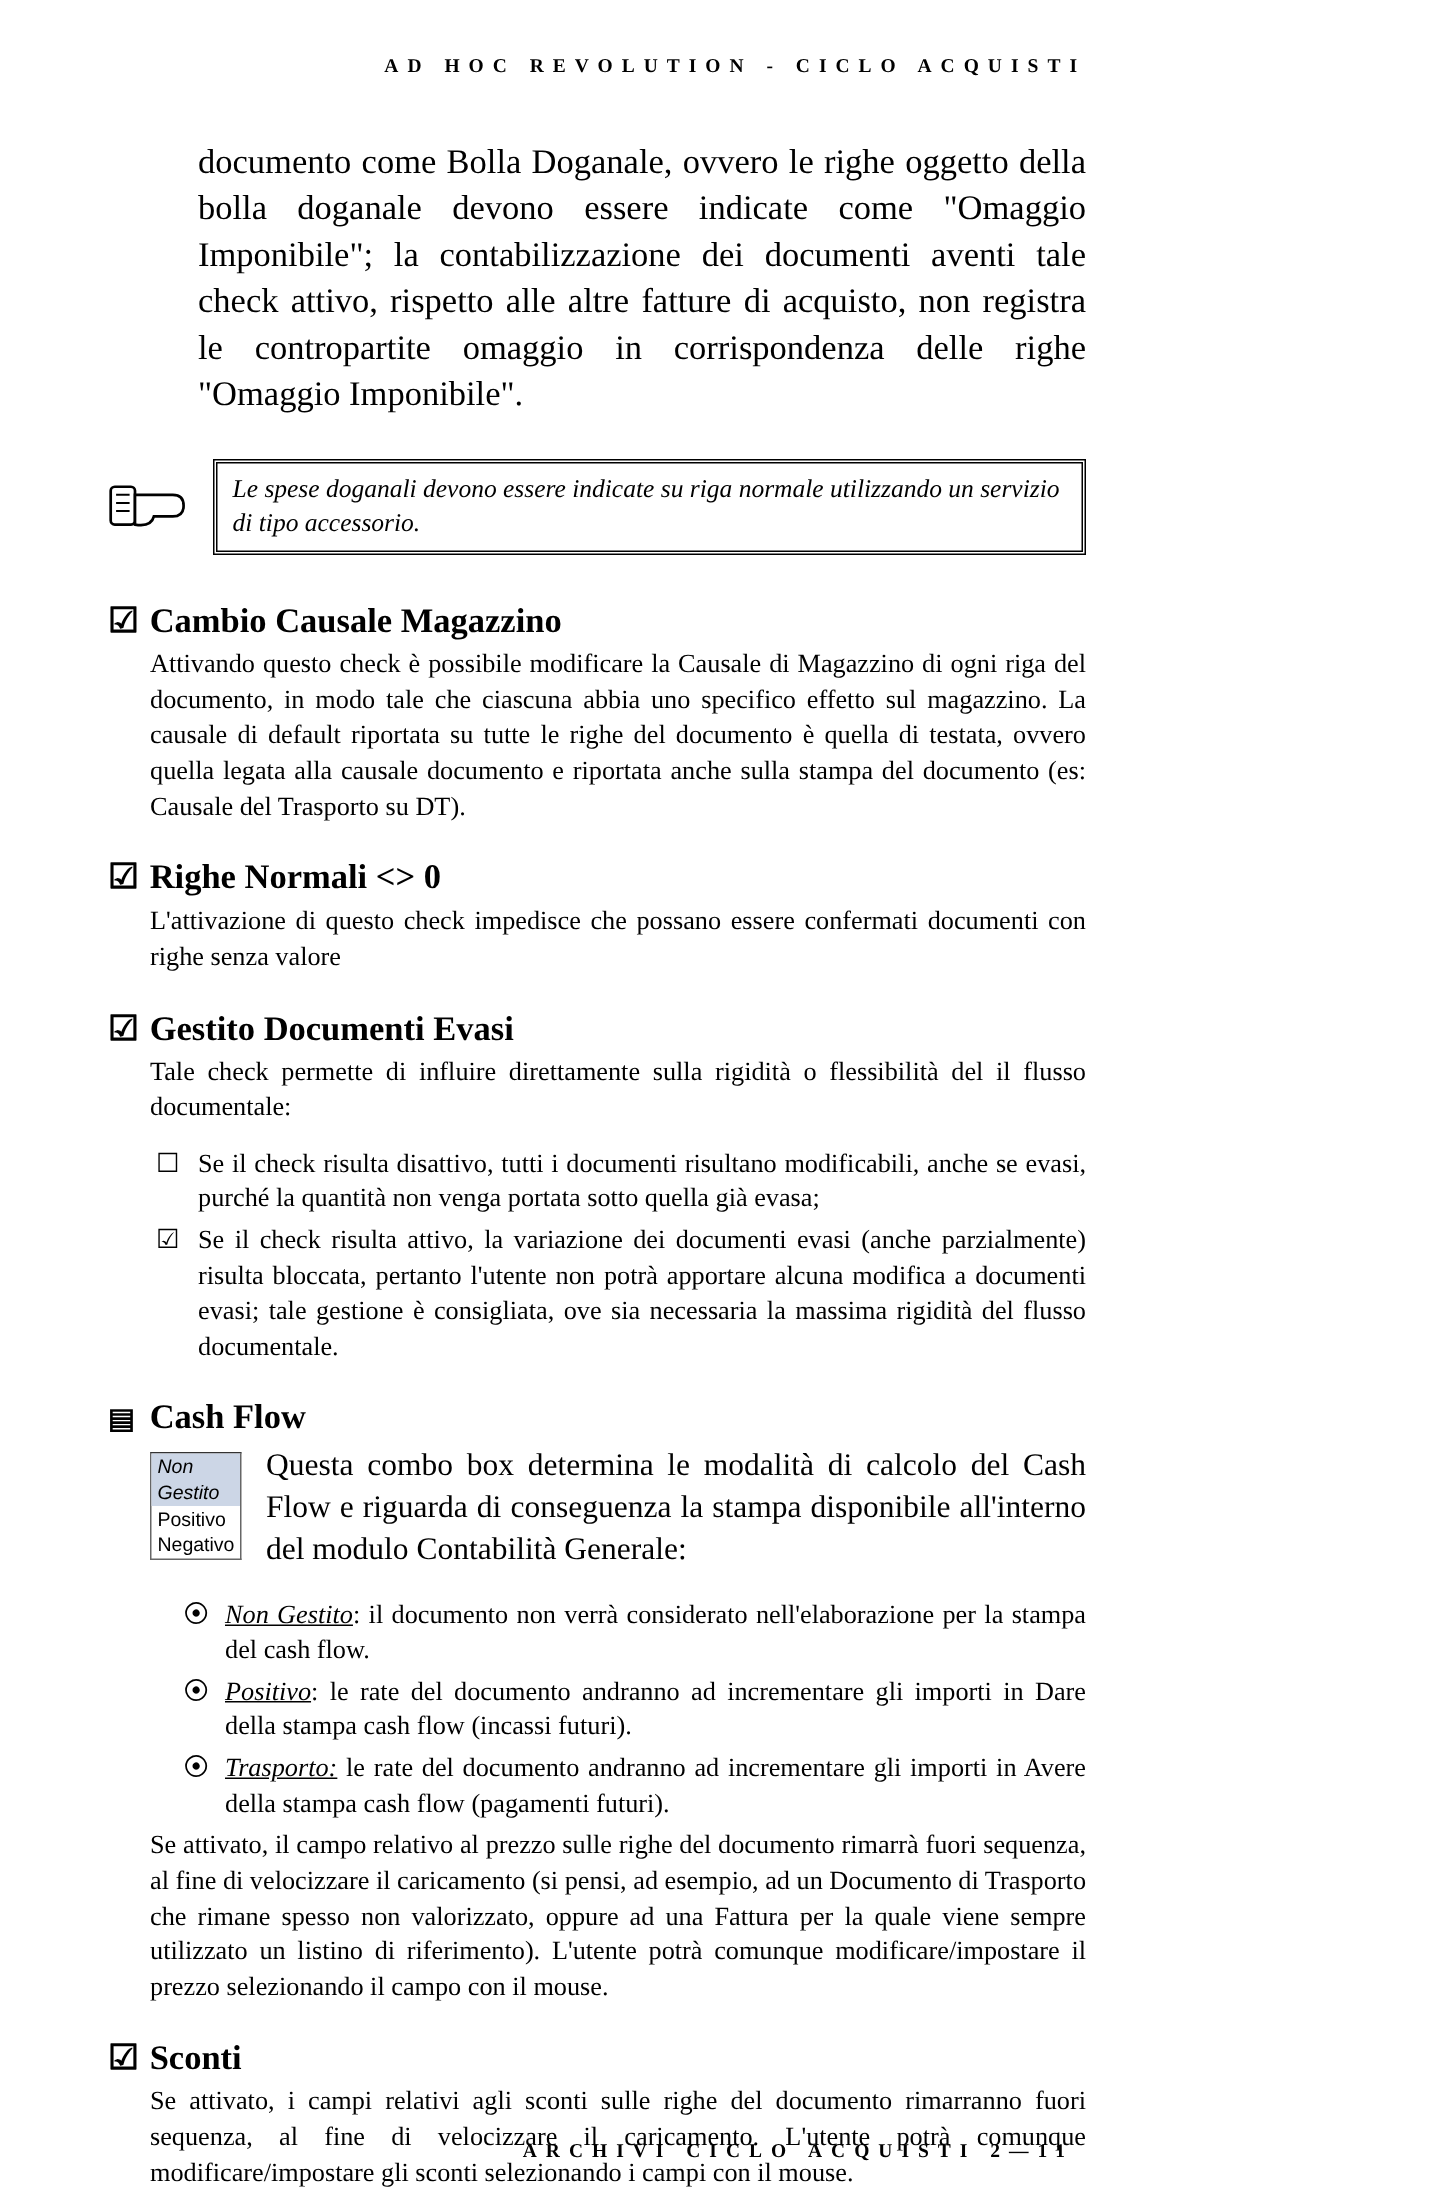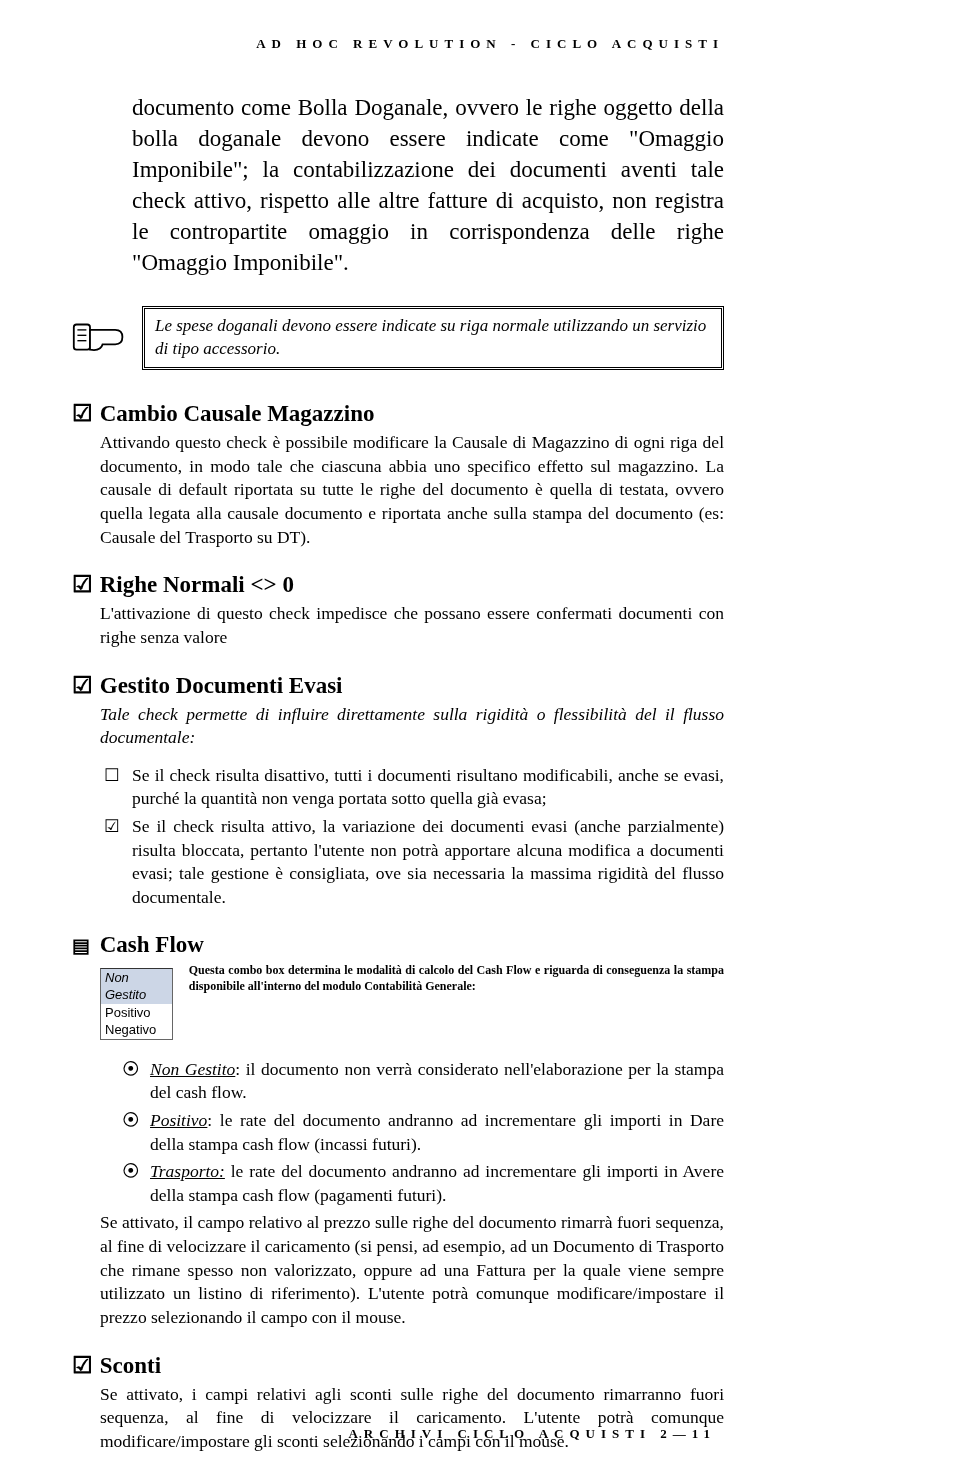--- a/index.html
+++ b/index.html
@@ -25,21 +25,21 @@
   .bullets .bl{display:flex;gap:10px;margin-bottom:4px;}
   .bullets .bl .sym{flex:0 0 18px;font-family:Arial,sans-serif;}
   .bullets .bl .tx{flex:1;}
   .dotb{margin:6px 0 0 4px;font-size:17.5px;line-height:1.35;text-align:justify;}
   .dotb .bl{display:flex;gap:10px;margin-bottom:4px;}
   .dotb .bl .sym{flex:0 0 18px;font-family:Arial,sans-serif;}
   .dotb .bl .tx{flex:1;}
   .under{text-decoration:underline;}
   .italic{font-style:italic;}
   .running-footer{position:absolute;bottom:30px;right:80px;letter-spacing:6px;font-size:13px;font-weight:bold;font-family:"Times New Roman",serif;}
-  .combo-desc{font-size:12px;line-height:1.35;text-align:justify;font-weight:bold;}
+  .combo-desc{font-size:21px;line-height:1.35;text-align:justify;}
 </style>
 </head>
 <body>
 
 <div class="page">
   <div class="running-header">AD HOC REVOLUTION - CICLO ACQUISTI</div>
 
   <div class="body-col">
     <p class="body-para">documento come Bolla Doganale, ovvero le righe oggetto della bolla doganale devono essere indicate come "Omaggio Imponibile"; la contabilizzazione dei documenti aventi tale check attivo, rispetto alle altre fatture di acquisto, non registra le contropartite omaggio in corrispondenza delle righe "Omaggio Imponibile".</p>
   </div>
@@ -64,21 +64,21 @@
       <p>Attivando questo check è possibile modificare la Causale di Magazzino di ogni riga del documento, in modo tale che ciascuna abbia uno specifico effetto sul magazzino. La causale di default riportata su tutte le righe del documento è quella di testata, ovvero quella legata alla causale documento e riportata anche sulla stampa del documento (es: Causale del Trasporto su DT).</p>
     </div>
 
   <h2 class="section"><span class="mark">☑</span> <span>Righe Normali &lt;&gt; 0</span></h2>
   <div class="section-body">
       <p>L'attivazione di questo check impedisce che possano essere confermati documenti con righe senza valore</p>
     </div>
 
   <h2 class="section"><span class="mark">☑</span> <span>Gestito Documenti Evasi</span></h2>
   <div class="section-body">
-    <p style="margin-bottom:14px;font-style:italic;">Tale check permette di influire direttamente sulla rigidità o flessibilità del il flusso documentale:</p>
+    <p style="margin-bottom:14px;">Tale check permette di influire direttamente sulla rigidità o flessibilità del il flusso documentale:</p>
     <div class="bullets" style="margin-left:4px;">
       <div class="bl">
           <span class="sym">☐</span>
           <span class="tx">Se il check risulta disattivo, tutti i documenti risultano modificabili, anche se evasi, purché la quantità non venga portata sotto quella già evasa;</span>
         </div>
       <div class="bl">
           <span class="sym">☑</span>
           <span class="tx">Se il check risulta attivo, la variazione dei documenti evasi (anche parzialmente) risulta bloccata, pertanto l'utente non potrà apportare alcuna modifica a documenti evasi; tale gestione è consigliata, ove sia necessaria la massima rigidità del flusso documentale.</span>
         </div>
     </div>

